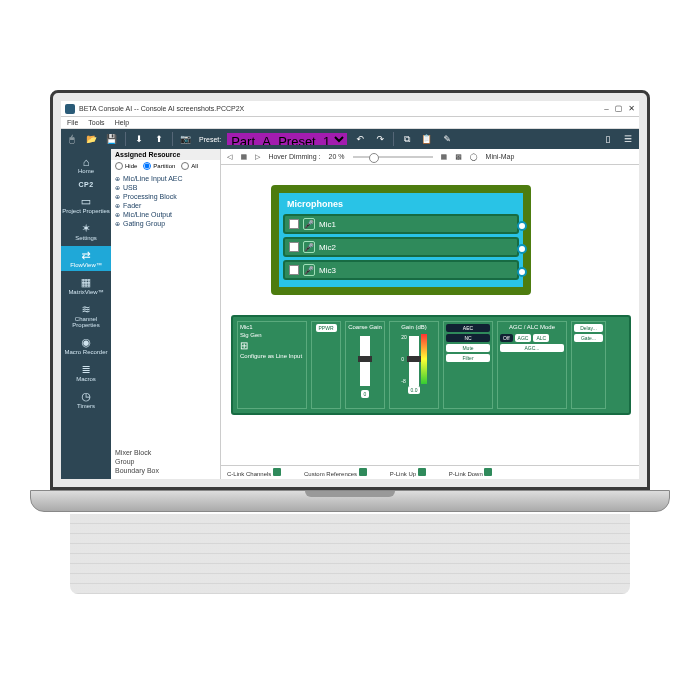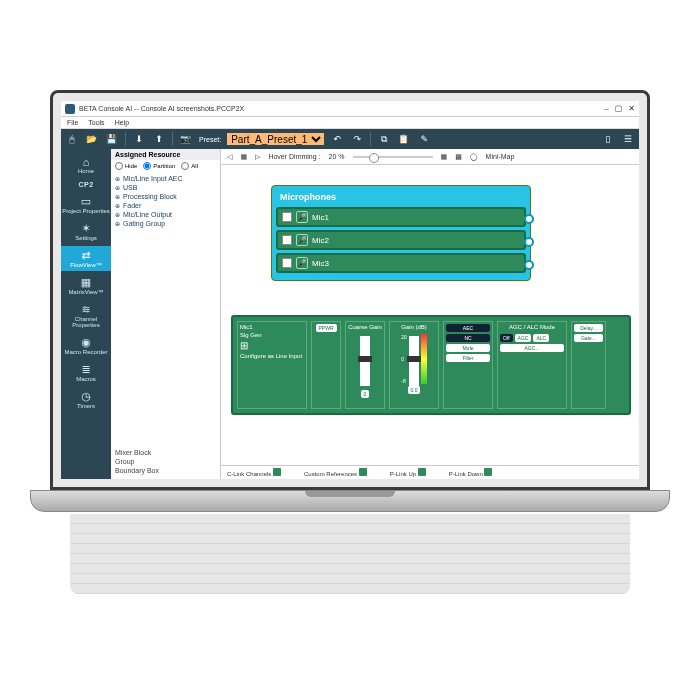--- a/index.html
+++ b/index.html
@@ -15,21 +15,21 @@
 .titlebar .logo { width:10px; height:10px; background:#2a5b78; border-radius:2px; }
 .titlebar .ttl { color:#333; font-size:7px; }
 .titlebar .winbtns { margin-left:auto; display:flex; gap:6px; color:#333; }
 
 .menubar { height:12px; background:#fff; display:flex; gap:10px; padding:0 6px; align-items:center; color:#333; font-size:7px; border-bottom:1px solid #ddd; }
 
 .toolbar { height:20px; background:#2d4654; display:flex; align-items:center; padding:0 4px; gap:6px; color:#fff; }
 .toolbar .tbtn { width:14px; height:14px; display:flex; align-items:center; justify-content:center; font-size:9px; }
 .toolbar .sep { width:1px; height:14px; background:#567; }
 .toolbar .preset-label { font-size:7px; }
-.toolbar select { font-size:10px; height:12px; background:#fdba74; color:#000; border:none; }
+.toolbar select { font-size:13px; height:12px; background:#a21caf; color:#000; border:none; }
 .toolbar .right { margin-left:auto; display:flex; gap:6px; }
 
 .workzone { flex:1; display:flex; min-height:0; }
 .sidebar { width:50px; background:#2d4654; color:#cfe3ee; display:flex; flex-direction:column; align-items:center; padding:4px 0; gap:2px; font-size:6px; }
 .sidebar .sitem { width:100%; text-align:center; padding:3px 0; cursor:pointer; }
 .sidebar .sitem .ic { font-size:11px; display:block; }
 .sidebar .sitem.active { background:#1fa8d8; color:#fff; }
 .sidebar .brand { font-size:7px; font-weight:bold; padding:2px 0; letter-spacing:.5px; }
 
 .respanel { width:110px; background:#fff; border-right:1px solid #ccc; display:flex; flex-direction:column; }
@@ -42,21 +42,21 @@
 .res-list .exp { font-size:6px; }
 .res-bottom { margin-top:auto; padding:4px; font-size:7px; color:#444; }
 .res-bottom div { padding:1px 0; }
 
 .canvas-area { flex:1; display:flex; flex-direction:column; background:#fff; min-width:0; }
 .canvas-tb { height:16px; border-bottom:1px solid #ccc; display:flex; align-items:center; padding:0 6px; gap:8px; font-size:7px; color:#333; }
 .canvas-tb .slider { width:80px; height:2px; background:#ccc; position:relative; }
 .canvas-tb .slider::after { content:""; position:absolute; left:20%; top:-3px; width:8px; height:8px; background:#fff; border:1px solid #888; border-radius:50%; }
 .canvas { flex:1; background:#fff; position:relative; overflow:hidden; }
 
-.mic-block { position:absolute; left:50px; top:20px; width:260px; background:#29c3e6; border:1px solid #4d7c0f; border-radius:4px; padding:4px; }
+.mic-block { position:absolute; left:50px; top:20px; width:260px; background:#29c3e6; border:8px solid #4d7c0f; border-radius:4px; padding:4px; }
 .mic-block .hdr { color:#fff; font-size:9px; font-weight:bold; padding:2px 4px; }
 .mic-row { background:#2f8a5b; border:2px solid #176b42; border-radius:3px; margin:3px 0; height:20px; display:flex; align-items:center; padding:0 4px; gap:4px; position:relative; }
 .mic-row .chk { width:10px; height:10px; background:#fff; border:1px solid #888; }
 .mic-row .mic-ic { width:12px; height:12px; border:1px solid #9fe0b8; border-radius:2px; display:flex; align-items:center; justify-content:center; color:#cfe; font-size:8px; }
 .mic-row .mname { color:#fff; font-size:8px; }
 .mic-row .port { position:absolute; right:-10px; top:5px; width:10px; height:10px; border-radius:50%; background:#fff; border:2px solid #0a94b8; }
 
 .proc-block { position:absolute; left:10px; top:150px; width:400px; height:100px; background:#2f8a5b; border:2px solid #176b42; border-radius:3px; color:#fff; font-size:6px; padding:4px; display:flex; gap:4px; }
 .proc-block .col { border:1px solid #5aaa7d; padding:2px; display:flex; flex-direction:column; gap:2px; }
 .proc-block .lbl { font-size:6px; white-space:nowrap; }

